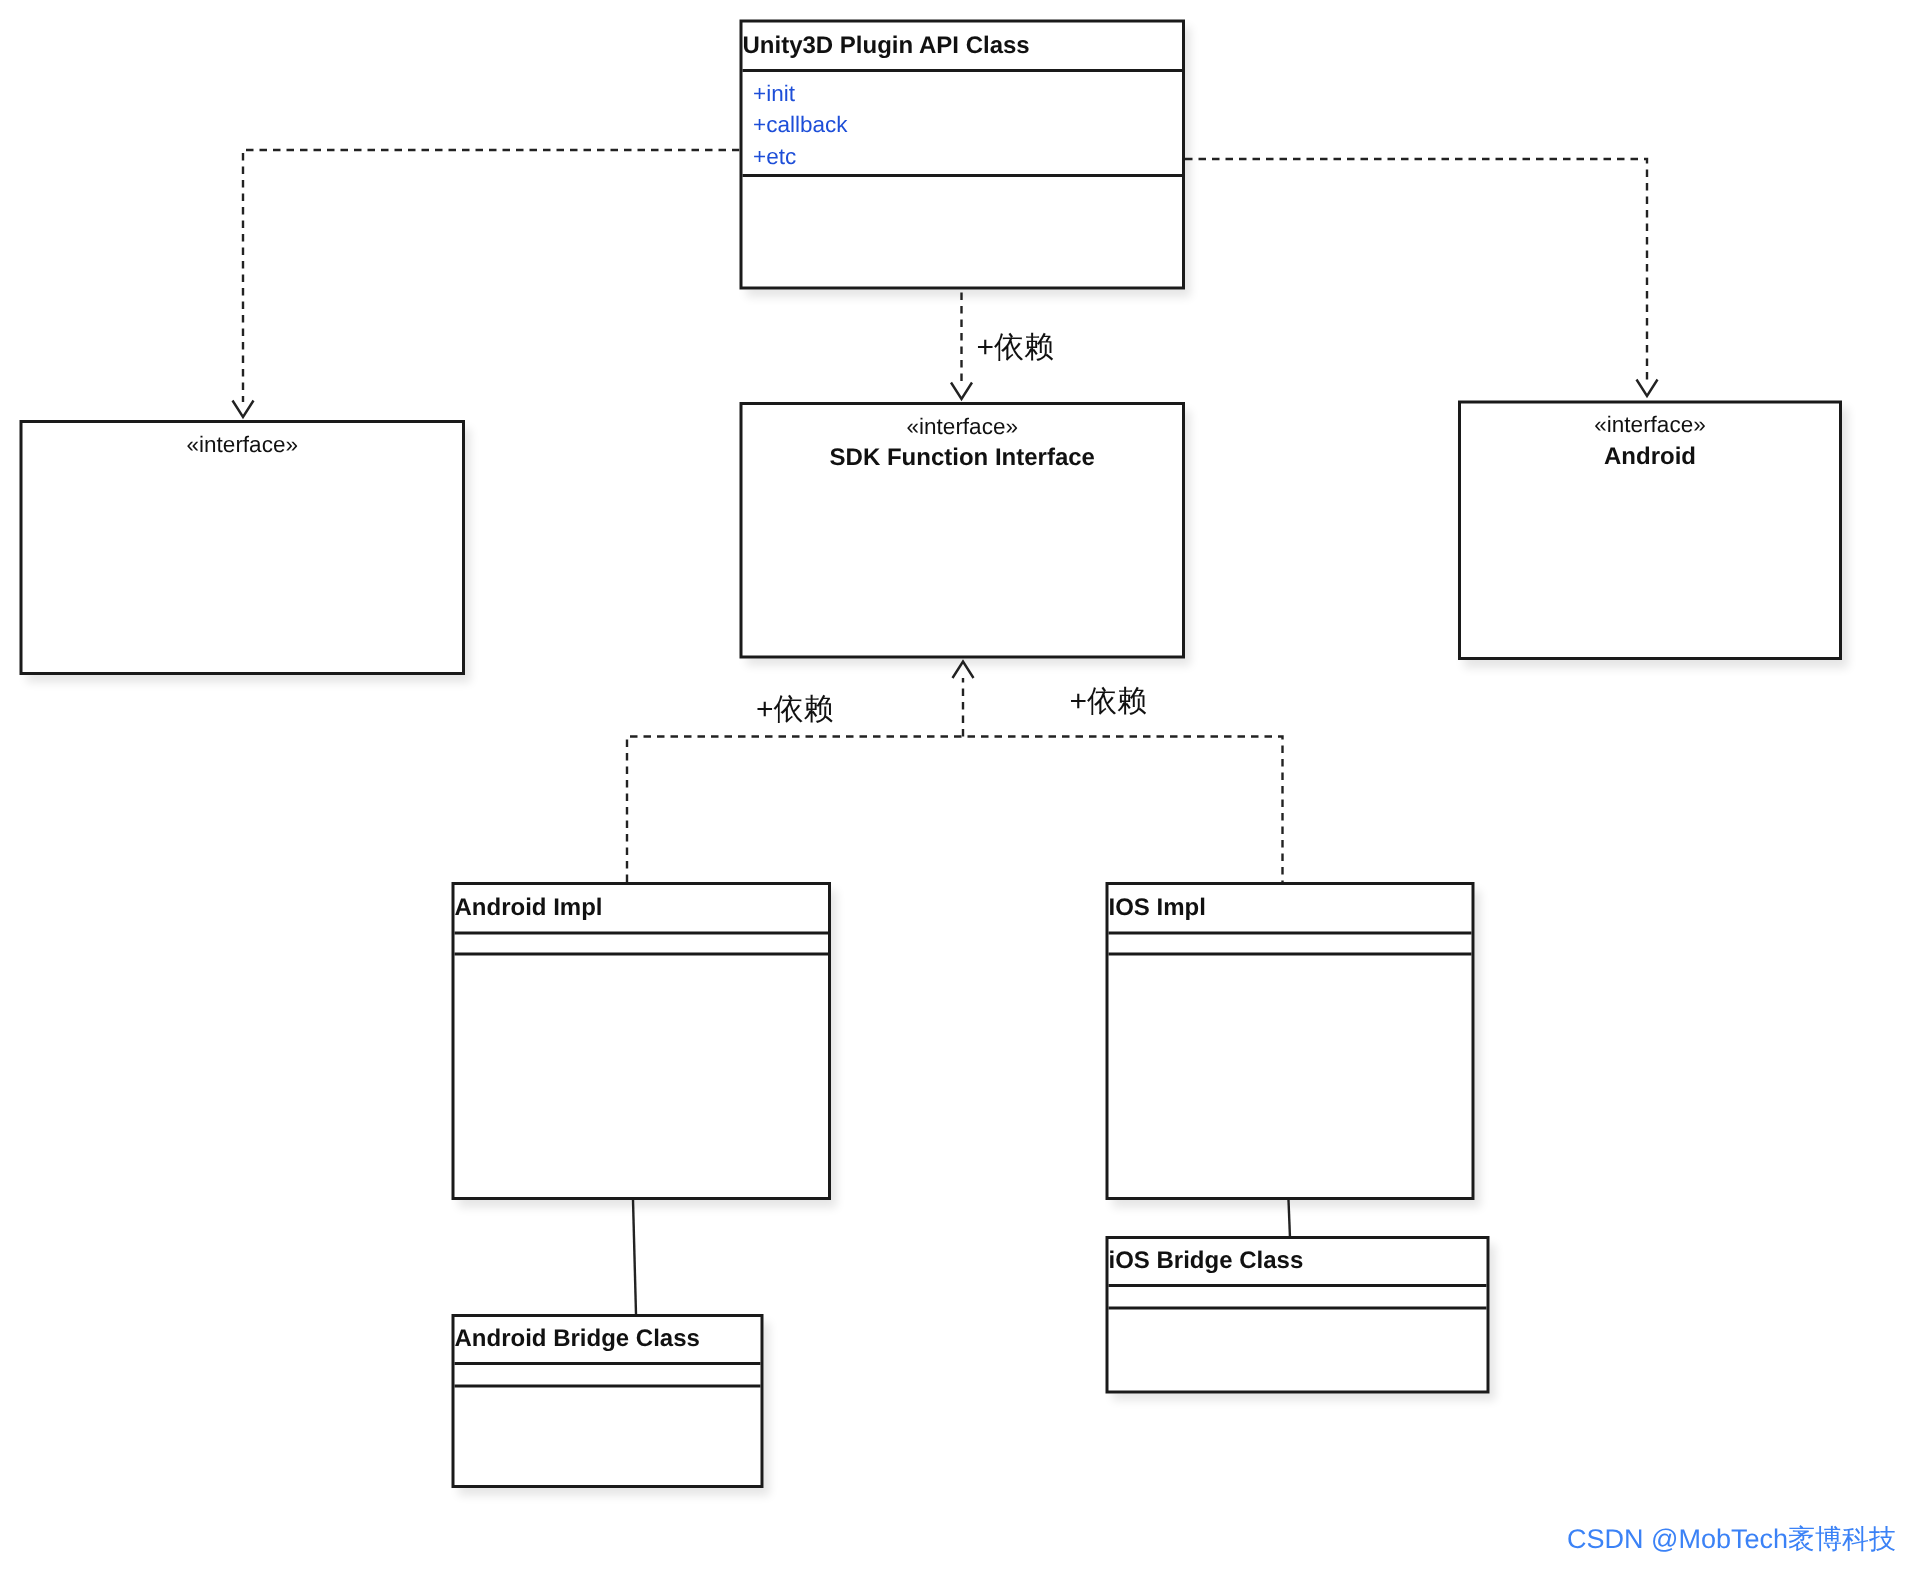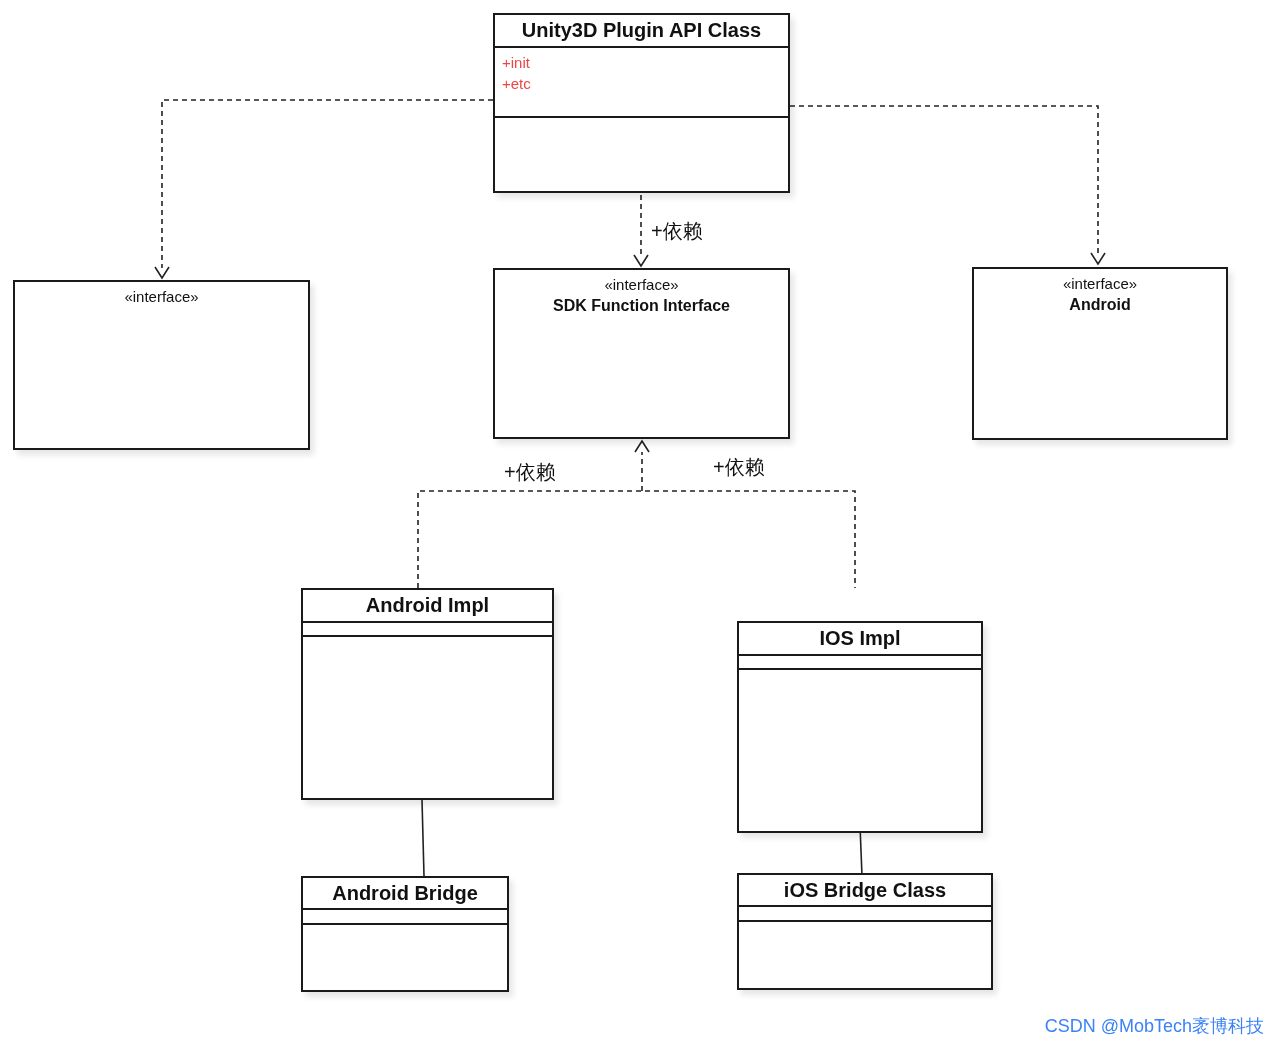--- a/index.html
+++ b/index.html
@@ -24,34 +24,33 @@
   }
   .uml-box {
     position: absolute;
     background: #ffffff;
     border: 2px solid #1a1a1a;
     box-sizing: border-box;
     box-shadow: 4px 5px 6px rgba(0,0,0,0.10);
   }
   .uml-title {
     font-weight: bold;
-    font-size: 20px;
+    font-size: 16px;
     color: #111111;
-    text-align: center;
     line-height: 31px;
     height: 31px;
     overflow: hidden;
   }
   .uml-divider {
     height: 0;
     border-top: 2px solid #1a1a1a;
   }
   .uml-attrs {
     font-size: 15px;
-    color: #ef4444;
+    color: #1d4ed8;
     line-height: 21px;
     padding: 4px 0 0 7px;
     box-sizing: border-box;
   }
   .iface-stereotype {
     font-size: 15px;
     color: #111111;
     text-align: center;
     line-height: 20px;
     padding-top: 5px;
@@ -101,20 +100,21 @@
     <path d="M 422,800 L 424,876" fill="none" stroke="#222222" stroke-width="1.6"></path>
 
     <path d="M 859,800 L 862,876" fill="none" stroke="#222222" stroke-width="1.6"></path>
   </svg>
 
   <div class="uml-box" style="left:493px; top:13px; width:297px; height:180px;">
     <div class="uml-title">Unity3D Plugin API Class</div>
     <div class="uml-divider"></div>
     <div class="uml-attrs" style="height:68px;">
       <div>+init</div>
+      <div>+callback</div>
       <div>+etc</div>
     </div>
     <div class="uml-divider"></div>
   </div>
 
   <div class="uml-box" style="left:13px; top:280px; width:297px; height:170px;">
     <div class="iface-stereotype">«interface»</div>
   </div>
 
   <div class="uml-box" style="left:493px; top:268px; width:297px; height:171px;">
@@ -127,35 +127,35 @@
     <div class="iface-title">Android</div>
   </div>
 
   <div class="uml-box" style="left:301px; top:588px; width:253px; height:212px;">
     <div class="uml-title">Android Impl</div>
     <div class="uml-divider"></div>
     <div style="height:12px;"></div>
     <div class="uml-divider"></div>
   </div>
 
-  <div class="uml-box" style="left:737px; top:588px; width:246px; height:212px;margin-top:33px;">
+  <div class="uml-box" style="left:737px; top:588px; width:246px; height:212px;">
     <div class="uml-title">IOS Impl</div>
     <div class="uml-divider"></div>
     <div style="height:12px;"></div>
     <div class="uml-divider"></div>
   </div>
 
   <div class="uml-box" style="left:301px; top:876px; width:208px; height:116px;">
     <div class="uml-title" style="line-height:30px; height:30px;">Android Bridge Class</div>
     <div class="uml-divider"></div>
     <div style="height:13px;"></div>
     <div class="uml-divider"></div>
   </div>
 
-  <div class="uml-box" style="left:737px; top:873px; width:256px; height:117px;">
+  <div class="uml-box" style="left:737px; top:824px; width:256px; height:105px;">
     <div class="uml-title" style="line-height:30px; height:30px;">iOS Bridge Class</div>
     <div class="uml-divider"></div>
     <div style="height:13px;"></div>
     <div class="uml-divider"></div>
   </div>
 
   <div class="edge-label" style="left:651px; top:218px;">+依赖</div>
   <div class="edge-label" style="left:504px; top:459px;">+依赖</div>
   <div class="edge-label" style="left:713px; top:454px;">+依赖</div>
 

